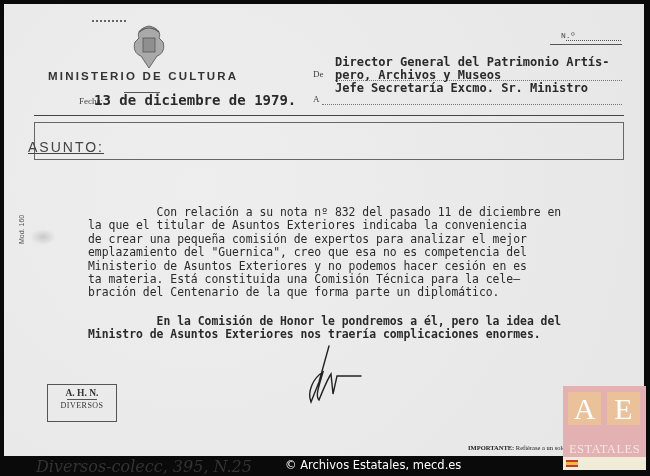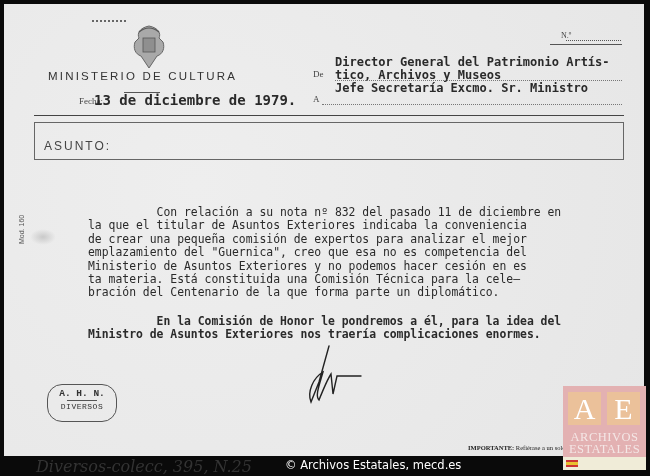--- a/index.html
+++ b/index.html
@@ -8,52 +8,52 @@
       font-family: "Liberation Sans", sans-serif;
     }
     .page {
       position: absolute; left: 4px; top: 4px; width: 640px; height: 452px;
       background: #ebebeb;
       background-image: radial-gradient(circle at 30% 40%, #eeeeee 0%, #e6e6e6 100%);
     }
     .abs { position: absolute; }
     .mono { font-family: "DejaVu Sans Mono", "Liberation Mono", monospace; color: #2a2a2a; }
     .ministry {
-      left: 44px; top: 66px; font-size: 11.5px; letter-spacing: 2.2px; color: #333; font-weight: normal;
+      left: 44px; top: 66px; font-size: 11.5px; letter-spacing: 2.2px; color: #333; font-weight: bold;
     }
     .crest { left: 125px; top: 20px; width: 40px; height: 46px; }
     .crest-mark { left: 88px; top: 16px; width: 34px; height: 3px; }
     .crest-underline { left: 120px; top: 88px; width: 36px; border-top: 1px solid #555; }
     .fecha-label { left: 32px; top: 92px; font-size: 9px; color: #444; font-family: "Liberation Serif", serif; margin-left: 43px; }
     .fecha-value { left: 90px; top: 88px; font-size: 14px; font-weight: bold; }
-    .no-label { left: 549px; top: 27px; font-size: 8px; color: #444; font-family: Liberation Serif, serif; margin-left: 8px; }
+    .no-label { left: 549px; top: 27px; font-size: 8px; color: #444; font-family: Liberation Mono, monospace; margin-left: 8px; }
     .no-line { left: 562px; top: 36px; width: 55px; border-bottom: 1px dotted #555; }
     .no-rule { left: 546px; top: 40px; width: 72px; border-top: 1.5px solid #555; }
     .de-label { left: 309px; top: 65px; font-size: 9px; color: #444; font-family: "Liberation Serif", serif; }
     .a-label { left: 309px; top: 90px; font-size: 9px; color: #444; font-family: "Liberation Serif", serif; }
     .de-line1 { left: 331px; top: 51px; font-size: 12px; font-weight: bold; }
     .de-line2 { left: 331px; top: 64px; font-size: 12px; font-weight: bold; }
     .a-line { left: 331px; top: 77px; font-size: 12px; font-weight: bold; }
     .dotline { border-bottom: 1px dotted #777; }
     .dl1 { left: 331px; top: 76px; width: 287px; }
     .dl2 { left: 318px; top: 100px; width: 300px; }
     .hrule { left: 30px; top: 111px; width: 590px; border-top: 1.5px solid #444; }
     .asunto-box {
       left: 30px; top: 118px; width: 588px; height: 36px; border: 1px solid #666;
     }
     .asunto-label {
-      left: 40px; top: 135px; font-size: 12px; letter-spacing: 2px; color: #444; 
+      left: 24px; top: 135px; font-size: 14px; letter-spacing: 2px; color: #444; text-decoration: underline;
     }
     .mod { left: 14px; top: 240px; font-size: 7px; color: #555; transform: rotate(-90deg); transform-origin: left top; }
     .body-text { left: 84px; top: 202px; width: 560px; font-size: 11.4px; line-height: 13.4px; font-weight: normal; white-space: pre; }
     .body-text2 { left: 84px; top: 311px; width: 560px; font-size: 11.4px; line-height: 13.4px; font-weight: bold; white-space: pre; }
     .signature { left: 285px; top: 338px; width: 80px; height: 64px; }
     .stamp {
-      left: 43px; top: 380px; width: 68px; height: 36px; border: 1.5px solid #555; border-radius: 15px;
-      text-align: center; font-family: Liberation Mono, monospace; color: #333;
+      left: 43px; top: 380px; width: 68px; height: 36px; border: 1.5px solid #555; border-radius: 0;
+      text-align: center; font-family: Liberation Serif, serif; color: #333;
     }
     .stamp-top { font-size: 9.5px; font-weight: bold; margin-top: 3px; }
     .stamp-line { width: 30px; margin: 1px auto; border-top: 1px solid #555; }
     .stamp-bottom { font-size: 8px; letter-spacing: 0.5px; }
     .importante { left: 464px; top: 440px; font-size: 6.5px; font-family: "Liberation Serif", serif; color: #222; font-weight: bold; }
     .importante span { font-weight: normal; }
     .ae-logo {
       left: 563px; top: 386px; width: 83px; height: 84px; background: #e3b1b2;
     }
     .ae-tile { position: absolute; top: 6px; width: 33px; height: 33px; background: #ebc19a; color: #fff;
@@ -83,40 +83,40 @@
   <div class="abs fecha-label">Fecha:</div>
   <div class="abs mono fecha-value">13 de diciembre de 1979.</div>
 
   <div class="abs no-label">N.º</div>
   <div class="abs no-line"></div>
   <div class="abs no-rule"></div>
 
   <div class="abs de-label">De</div>
   <div class="abs a-label">A</div>
   <div class="abs mono de-line1">Director General del Patrimonio Artís-</div>
-  <div class="abs mono de-line2">tico, Archivos y Museos</div>
+  <div class="abs mono de-line2">pero, Archivos y Museos</div>
   <div class="abs mono a-line">Jefe Secretaría Excmo. Sr. Ministro</div>
   <div class="abs dotline dl1"></div>
   <div class="abs dotline dl2"></div>
 
   <div class="abs hrule"></div>
   <div class="abs asunto-box"></div>
   <div class="abs asunto-label">ASUNTO:</div>
 
   <div class="abs ink-spot"></div>
   <div class="abs mod">Mod. 160</div>
 
   <div class="abs mono body-text">          Con relación a su nota nº 832 del pasado 11 de diciembre en
 la que el titular de Asuntos Exteriores indicaba la conveniencia
 de crear una pequeña comisión de expertos para analizar el mejor
 emplazamiento del "Guernica", creo que esa no es competencia del
 Ministerio de Asuntos Exteriores y no podemos hacer cesión en es
 ta materia. Está constituida una Comisión Técnica para la cele—
 bración del Centenario de la que forma parte un diplomático.</div>
-  <div class="abs mono body-text2">          En la Comisión de Honor le pondremos a él, para la idea del
+  <div class="abs mono body-text2">          En la Comisión de Honor le pondremos a él, pero la idea del
 Ministro de Asuntos Exteriores nos traería complicaciones enormes.</div>
 
   <svg class="abs signature" viewBox="0 0 80 64">
     <path d="M40 4 L30 40 L22 60 C18 50 24 36 34 30 C30 44 26 54 30 58 C34 48 38 38 42 32 L44 52 L48 34 L72 34" fill="none" stroke="#222" stroke-width="1.4" stroke-linecap="round"></path>
   </svg>
 
   <div class="abs stamp">
     <div class="stamp-top">A. H. N.</div>
     <div class="stamp-line"></div>
     <div class="stamp-bottom">DIVERSOS</div>
@@ -124,21 +124,20 @@
 
   <div class="abs importante">
     <span style="font-weight:bold">IMPORTANTE:</span>
     <span>Refiérase a un solo asunto.</span>
   </div>
 </div>
 
 <div class="abs ae-logo">
   <div class="ae-tile ae-a">A</div>
   <div class="ae-tile ae-e">E</div>
-  <div class="ae-text ae-t1">ARCHIVOS</div>
   <div class="ae-text ae-t2">ESTATALES</div>
   <div class="ae-strip">
     <div class="ae-flag"></div>
   </div>
 </div>
 
 <div class="abs footer-hand">Diversos-colecc, 395, N.25</div>
 <div class="abs footer-copy">© Archivos Estatales, mecd.es</div>
 
 </body></html>

